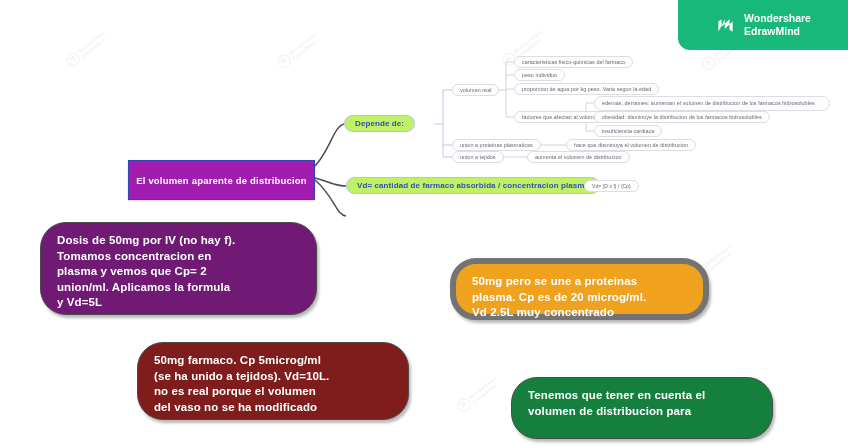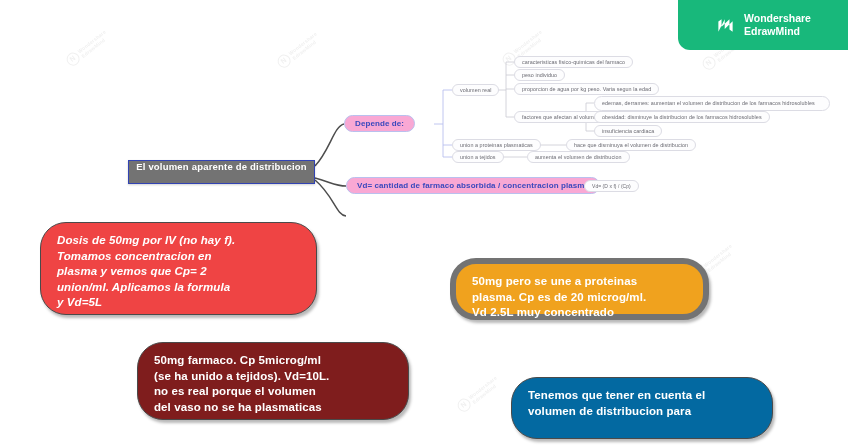--- a/index.html
+++ b/index.html
@@ -42,32 +42,32 @@
   }
   .wm .wmt{display:inline-block;vertical-align:middle;}
 
   
   #wires{position:absolute;left:0;top:0;width:848px;height:447px;pointer-events:none;}
 
   
   .node{position:absolute;box-sizing:border-box;white-space:nowrap;}
 
   .root{
-    left:128px;top:160px;width:187px;height:24px;
-    background:#737373;
+    left:128px;top:160px;width:187px;height:40px;
+    background:#a21caf;
     border:1px solid #3243b3;
     color:#ffffff;
     font-size:9.5px;font-weight:bold;
-    display:flex;align-items:flex-start;justify-content:center;
+    display:flex;align-items:center;justify-content:center;
     letter-spacing:.2px;
     box-shadow:0 1px 2px rgba(0,0,0,.18);
   }
 
   .lv2{
-    background:#f9a8d4;
+    background:#bef264;
     border:1px solid #b9c0ee;
     border-radius:11px;
     color:#3a49bd;
     font-size:8px;font-weight:bold;
     display:flex;align-items:center;justify-content:center;
     height:17px;
     padding:0 10px;
     letter-spacing:.1px;
   }
 
@@ -95,27 +95,27 @@
     font-weight:bold;
     font-size:11.5px;
     line-height:15.5px;
     padding:10px 16px;
     box-shadow:2px 3px 3px rgba(0,0,0,.28);
     letter-spacing:.1px;
   }
   .note span{display:block;}
 
   #note-pink{left:40px;top:222px;width:277px;height:93px;
-    background:#ef4444;border:1px solid #4a4a4a;font-style:italic;}
+    background:#701a75;border:1px solid #4a4a4a;}
   #note-orange{left:450px;top:258px;width:259px;height:62px;
     background:#f0a21e;border:6px solid #737373;}
   #note-blue{left:137px;top:342px;width:272px;height:78px;
     background:#7f1d1d;border:1px solid #4a4a4a;}
   #note-green{left:511px;top:377px;width:262px;height:62px;
-    background:#0369a1;border:1px solid #4a4a4a;}
+    background:#15803d;border:1px solid #4a4a4a;}
 
   
   #badge{
     position:absolute;right:0;top:0;width:170px;height:50px;
     background:#18b87b;
     border-bottom-left-radius:12px;
     display:flex;align-items:center;
     padding-left:38px;box-sizing:border-box;
     color:#ffffff;
   }
@@ -260,21 +260,21 @@
   <div class="note" id="note-orange">
     <span>50mg pero se une a proteinas</span>
     <span>plasma. Cp es de 20 microg/ml.</span>
     <span>Vd 2.5L muy concentrado</span>
   </div>
 
   <div class="note" id="note-blue">
     <span>50mg farmaco. Cp 5microg/ml</span>
     <span>(se ha unido a tejidos). Vd=10L.</span>
     <span>no es real porque el volumen</span>
-    <span>del vaso no se ha plasmaticas</span>
+    <span>del vaso no se ha modificado</span>
   </div>
 
   <div class="note" id="note-green">
     <span>Tenemos que tener en cuenta el</span>
     <span>volumen de distribucion para</span>
   </div>
 
   <div id="badge">
     <svg class="blogo" viewBox="0 0 24 24">
       <path d="M3 20 L3 7 L7 4 L7 13.5 L17 4 L17 17 L21 20 L21 6.5 L11 16.5 L11 4 Z" fill="#ffffff"></path>

